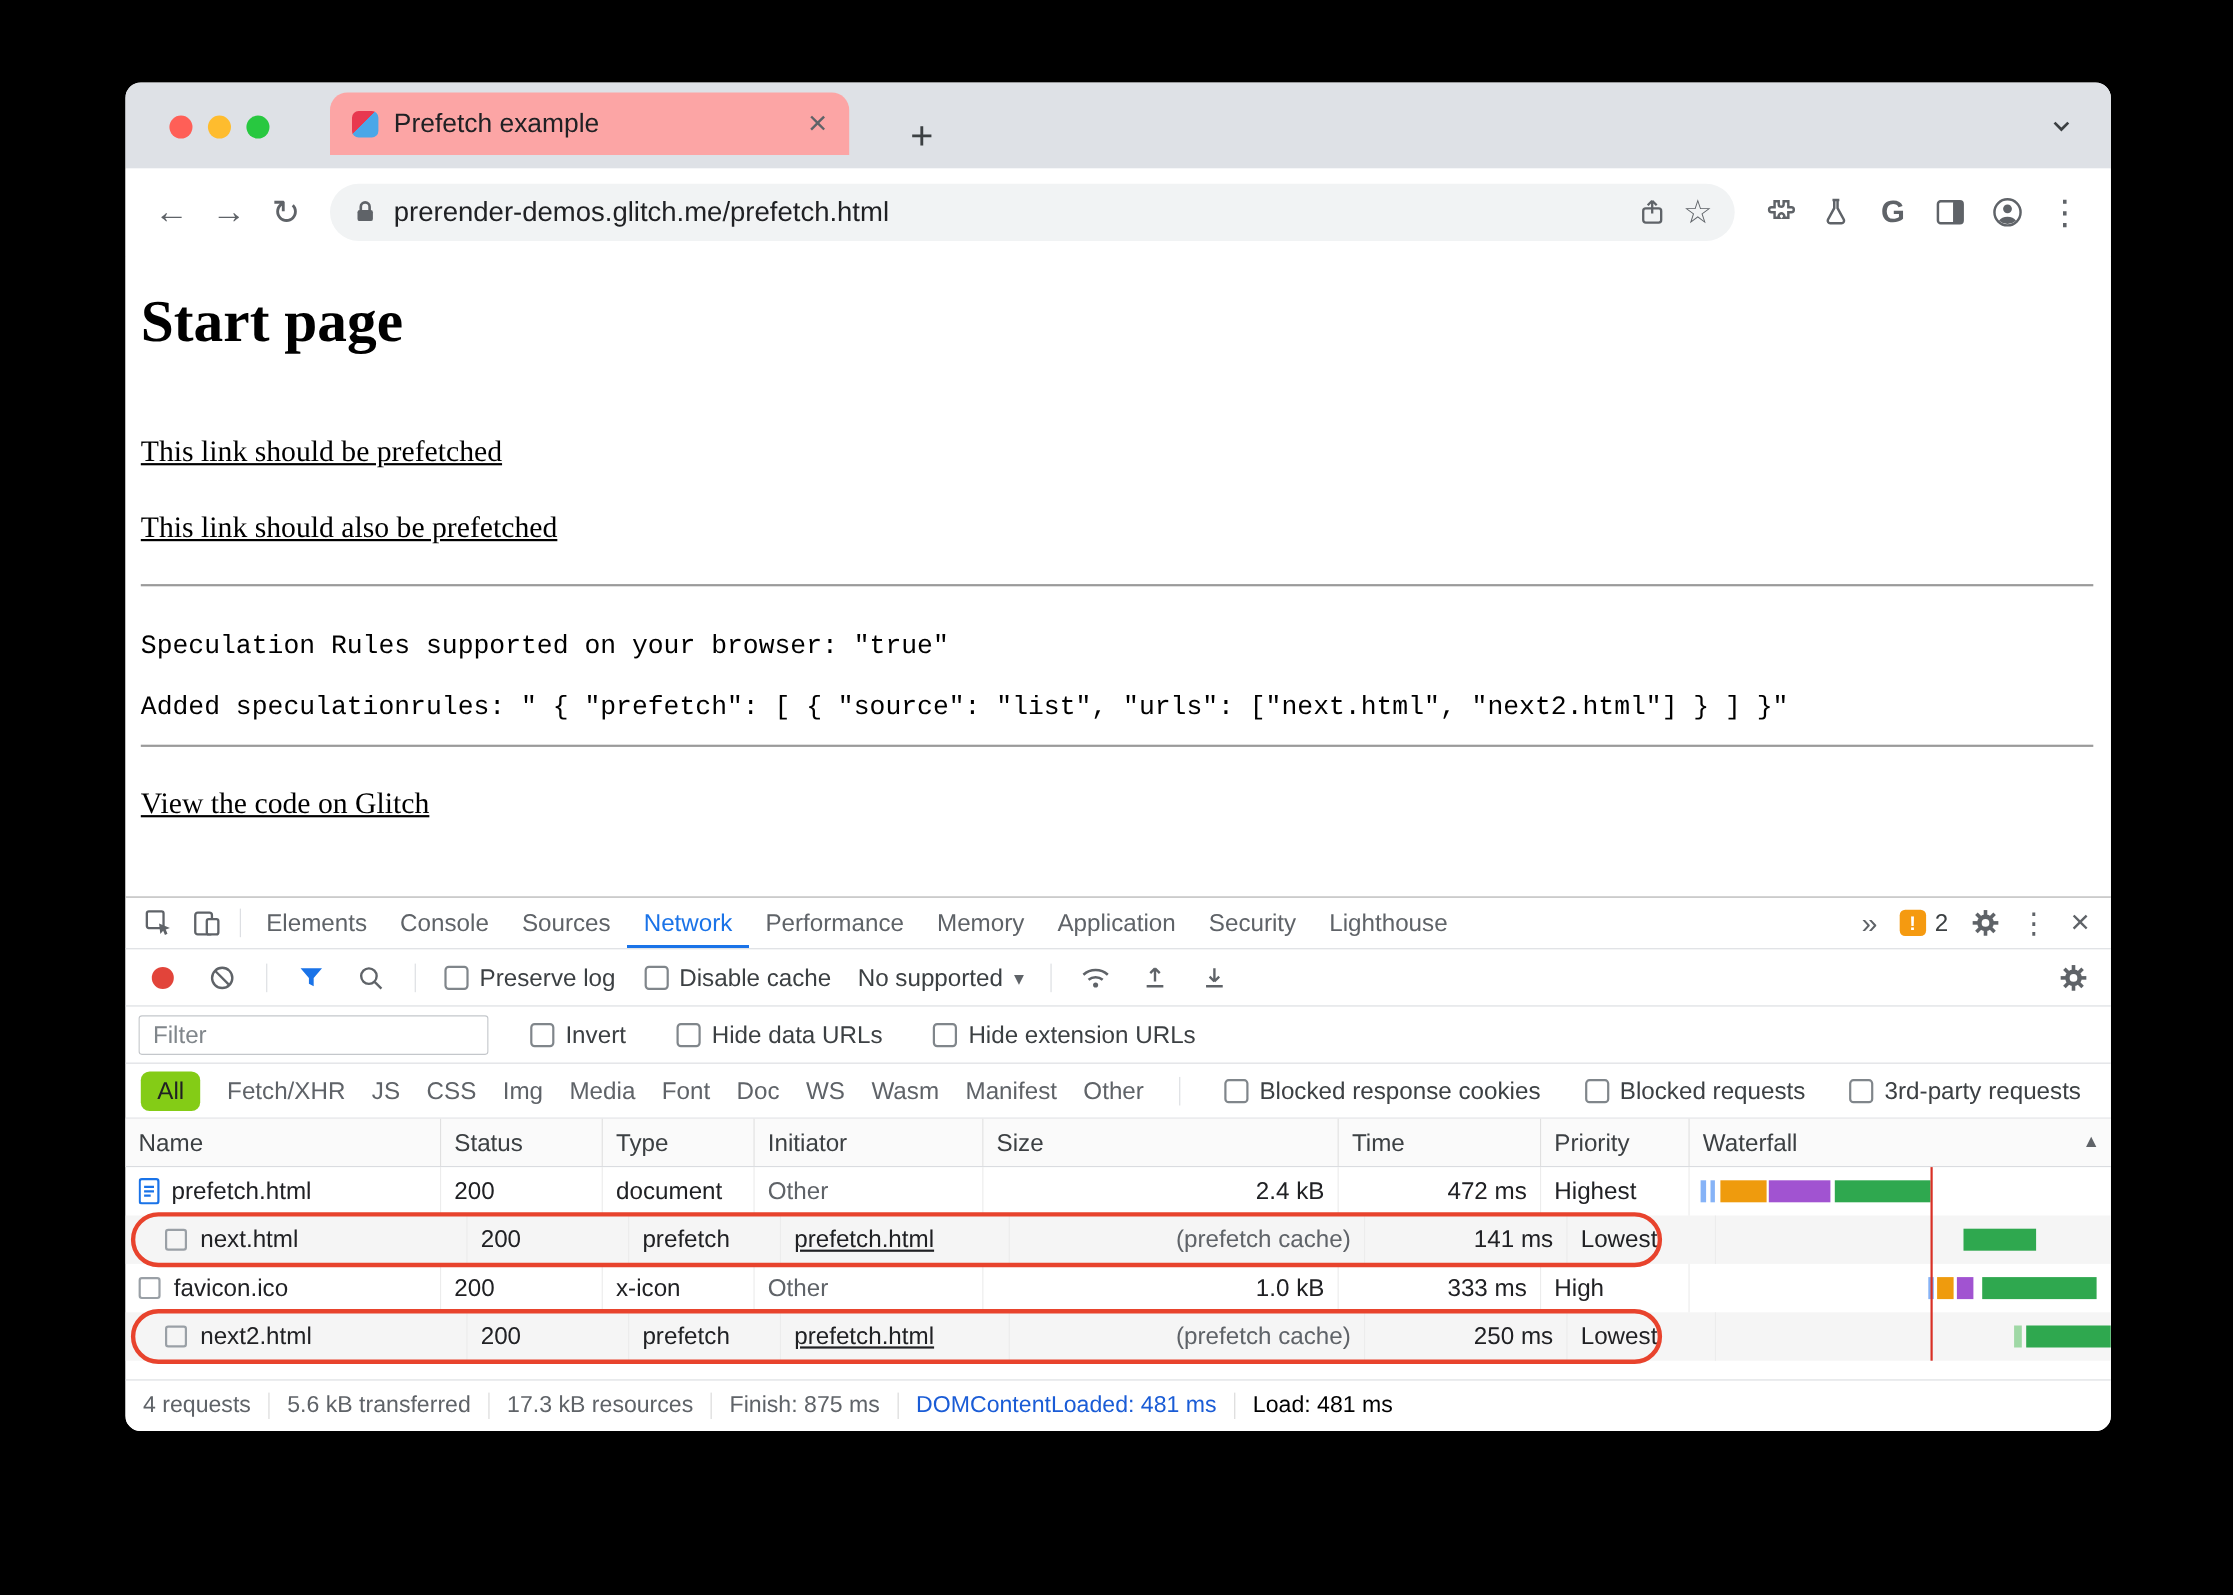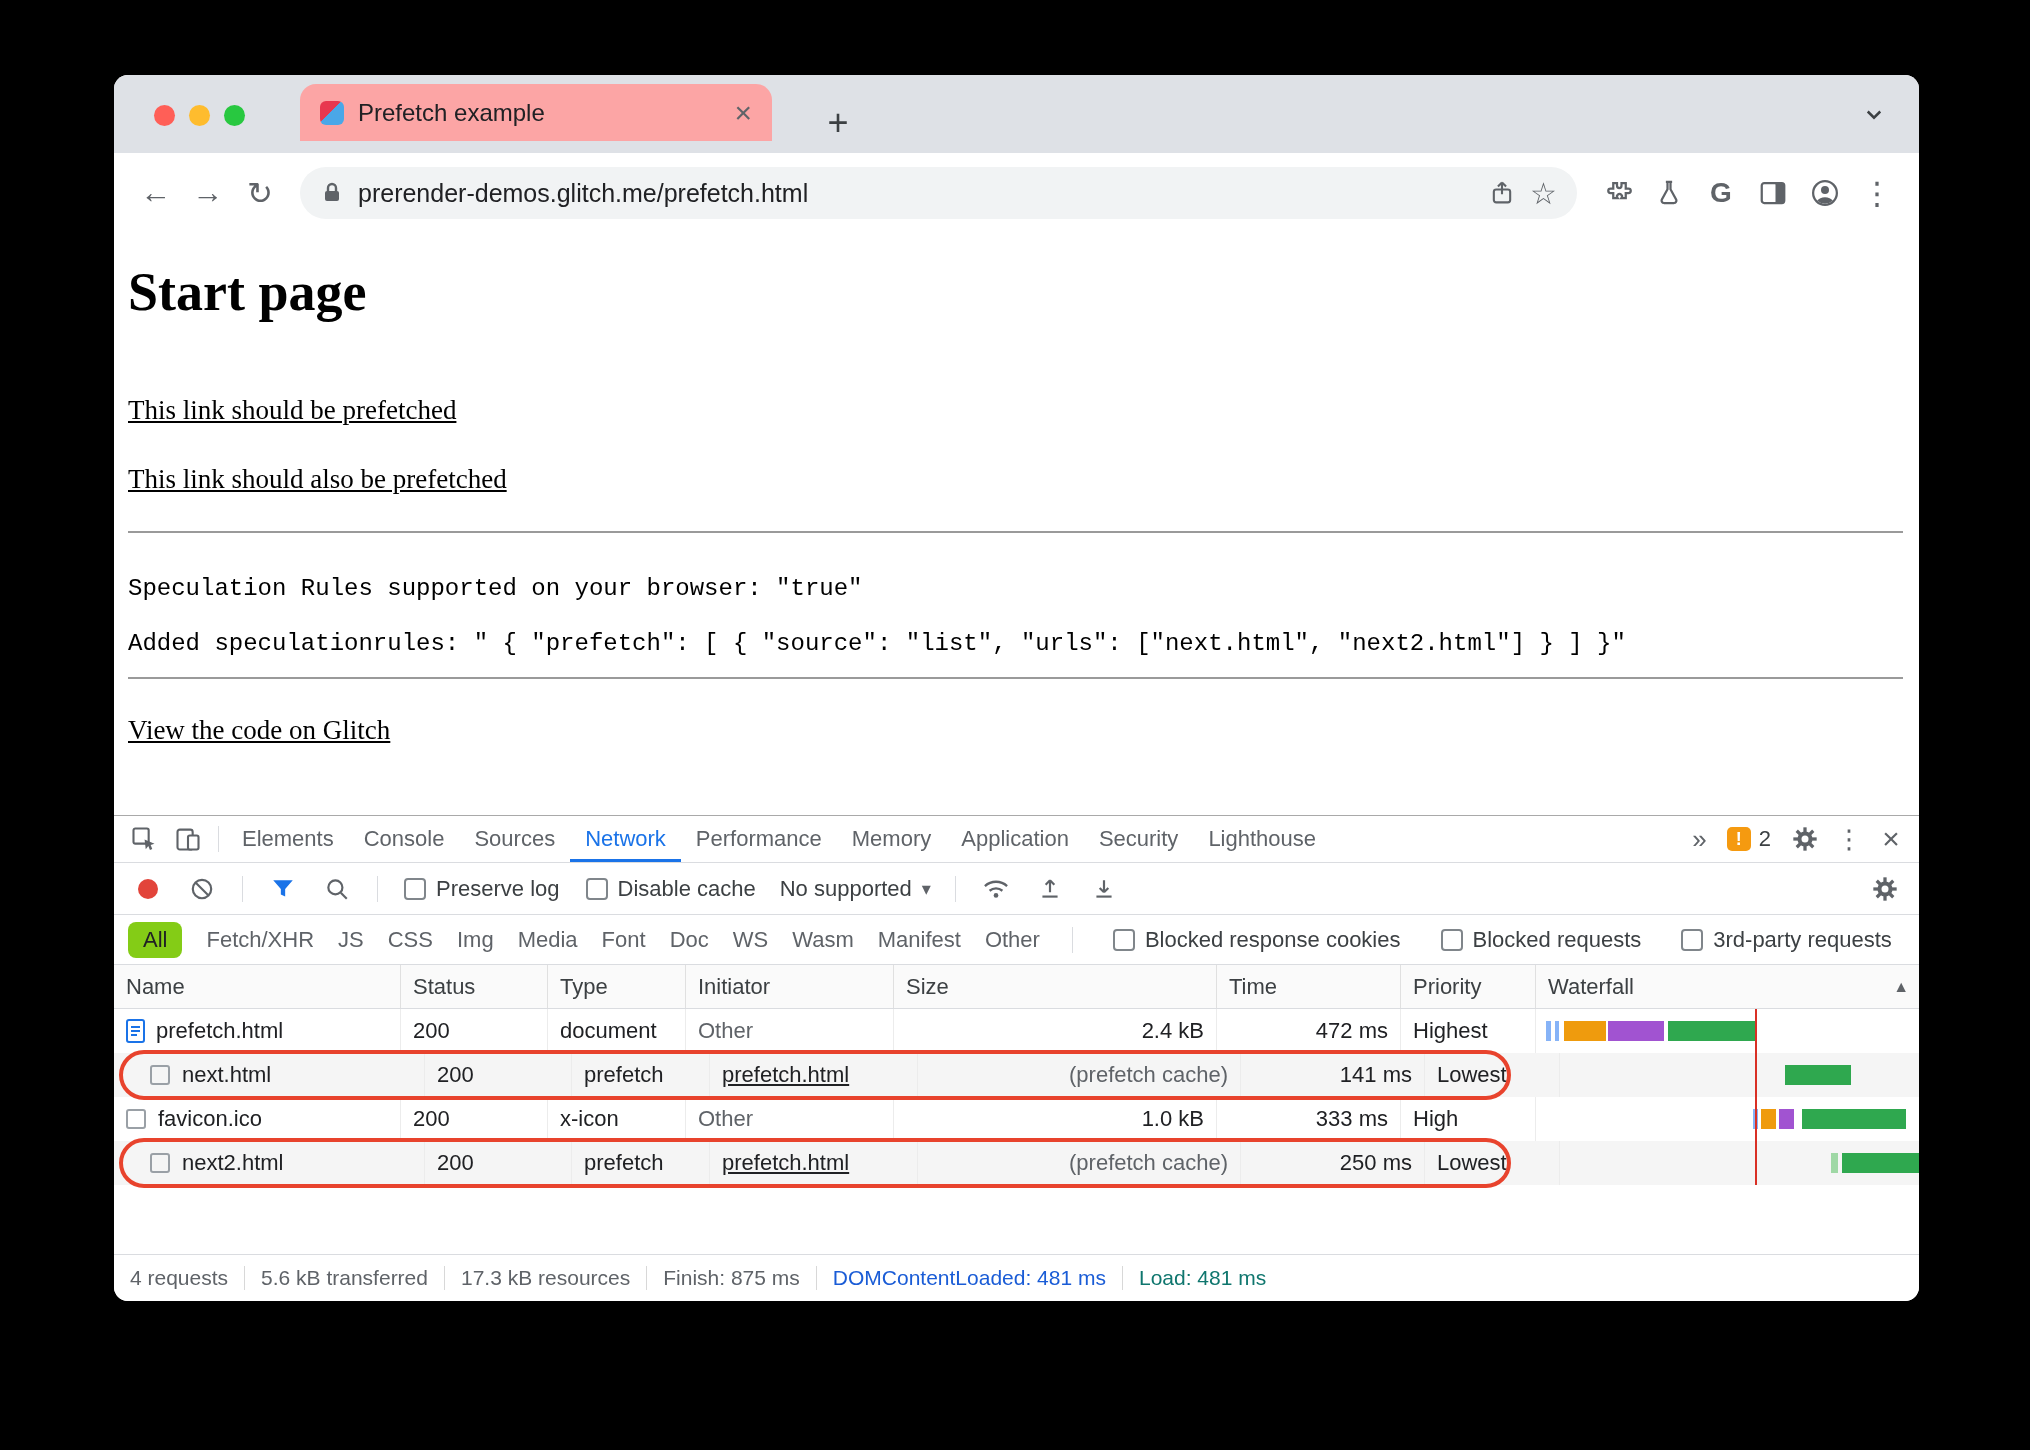--- a/index.html
+++ b/index.html
@@ -106,21 +106,21 @@
 
   .red-line { position: absolute; left: 1641px; top: 0; width: 2px; height: 176px; background: #d93025; z-index: 3; }
   .hl { position: absolute; left: 5px; width: 1392px; height: 50px; border: 4px solid #e8432d; border-radius: 25px;
         z-index: 4; pointer-events: none; }
   .hl.row2 { top: 41px; } .hl.row4 { top: 129px; }
 
   .dt-summary { height: 47px; border-top: 1px solid #dadce0; display: flex; align-items: center;
                 font-size: 21px; color: #5f6368; flex: none; }
   .sum-item { padding: 0 16px; border-left: 1px solid #d8d8d8; white-space: nowrap; }
   .sum-item:first-child { border-left: none; }
-  .sum-dcl { color: #1a5cd6; } .sum-load { color: #0f766e; }
+  .sum-dcl { color: #1a5cd6; } .sum-load { color: #000000; }
 
   svg { display: block; }
 </style>
 </head>
 <body>
 
 <div class="window">
 
   <div class="tabstrip">
     <div class="traffic">
@@ -312,20 +312,35 @@
               <rect x="10.6" y="2" width="2.8" height="20"></rect>
               <rect x="2" y="10.6" width="20" height="2.8"></rect>
               <rect x="10.6" y="2" width="2.8" height="20" transform="rotate(45 12 12)"></rect>
               <rect x="10.6" y="2" width="2.8" height="20" transform="rotate(-45 12 12)"></rect>
             </g>
             <circle cx="12" cy="12" r="3" fill="#fff"></circle>
           </svg>
       </div>
     </div>
 
+    <div class="dt-filter">
+      <input class="filter-input" placeholder="Filter" style="">
+      <div class="cb-group">
+        <div class="cb"></div>
+        <span class="cb-label">Invert</span>
+      </div>
+      <div class="cb-group">
+        <div class="cb"></div>
+        <span class="cb-label">Hide data URLs</span>
+      </div>
+      <div class="cb-group">
+        <div class="cb"></div>
+        <span class="cb-label">Hide extension URLs</span>
+      </div>
+    </div>
 
     <div class="dt-chips">
       <span class="chip active">All</span>
       <span class="chip">Fetch/XHR</span>
       <span class="chip">JS</span>
       <span class="chip">CSS</span>
       <span class="chip">Img</span>
       <span class="chip">Media</span>
       <span class="chip">Font</span>
       <span class="chip">Doc</span>

